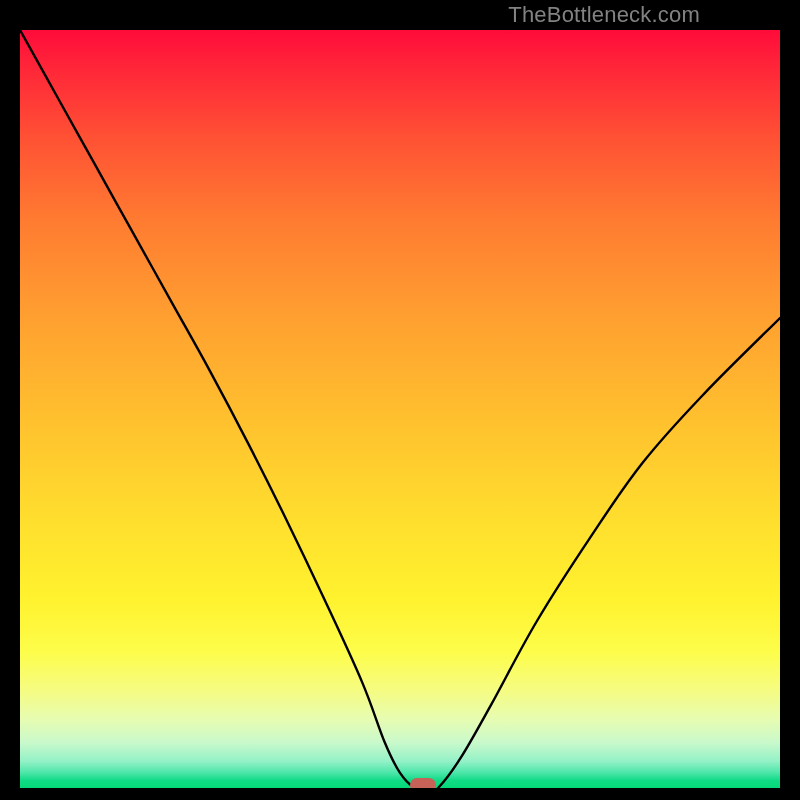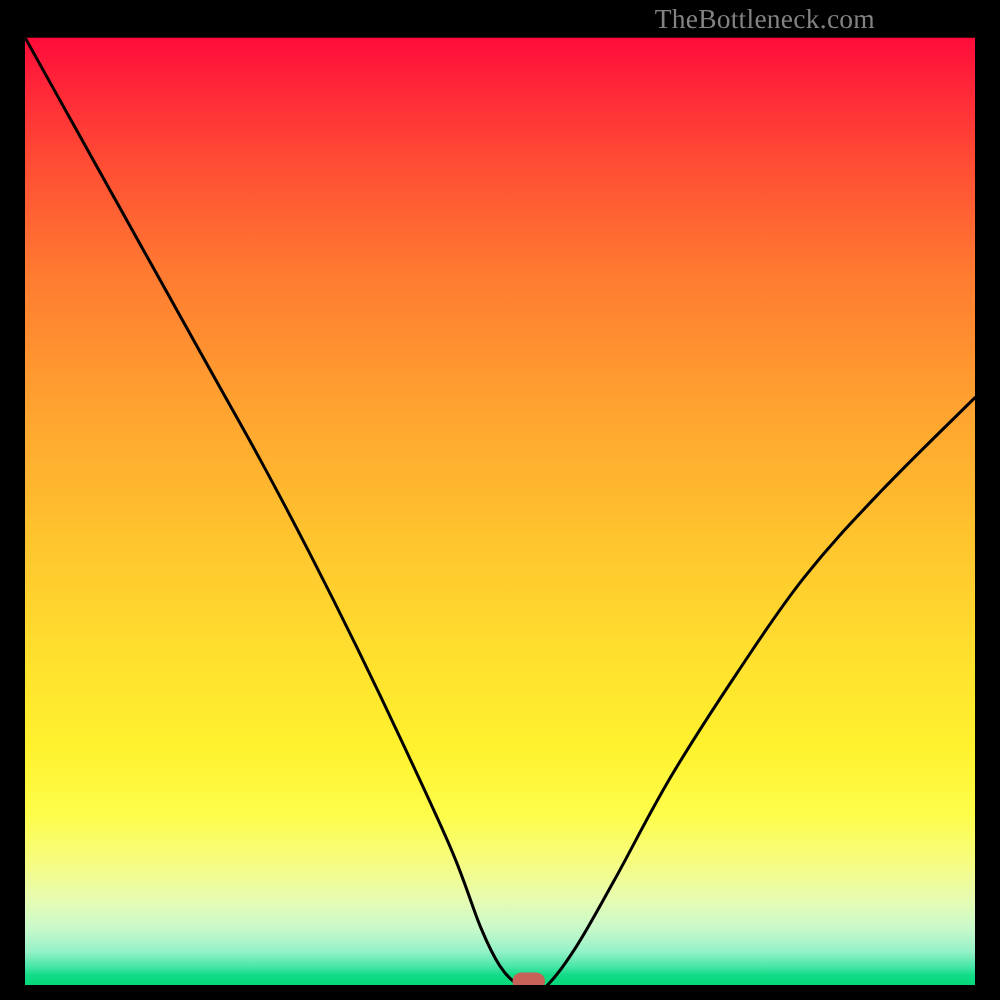--- a/index.html
+++ b/index.html
@@ -9,21 +9,20 @@
     height: 800px;
     background: #000;
     overflow: hidden;
     font-family: Arial, Helvetica, sans-serif;
   }
   .stage {
     position: relative;
     width: 714px;
     height: 800px;
     background: #000;
-    font-family: Liberation Serif, serif;
   }
   .watermark {
     position: absolute;
     top: 2px;
     right: 14px;
     color: #828282;
     font-size: 22px;
     font-weight: 400;
     letter-spacing: 0.2px;
     z-index: 5;

